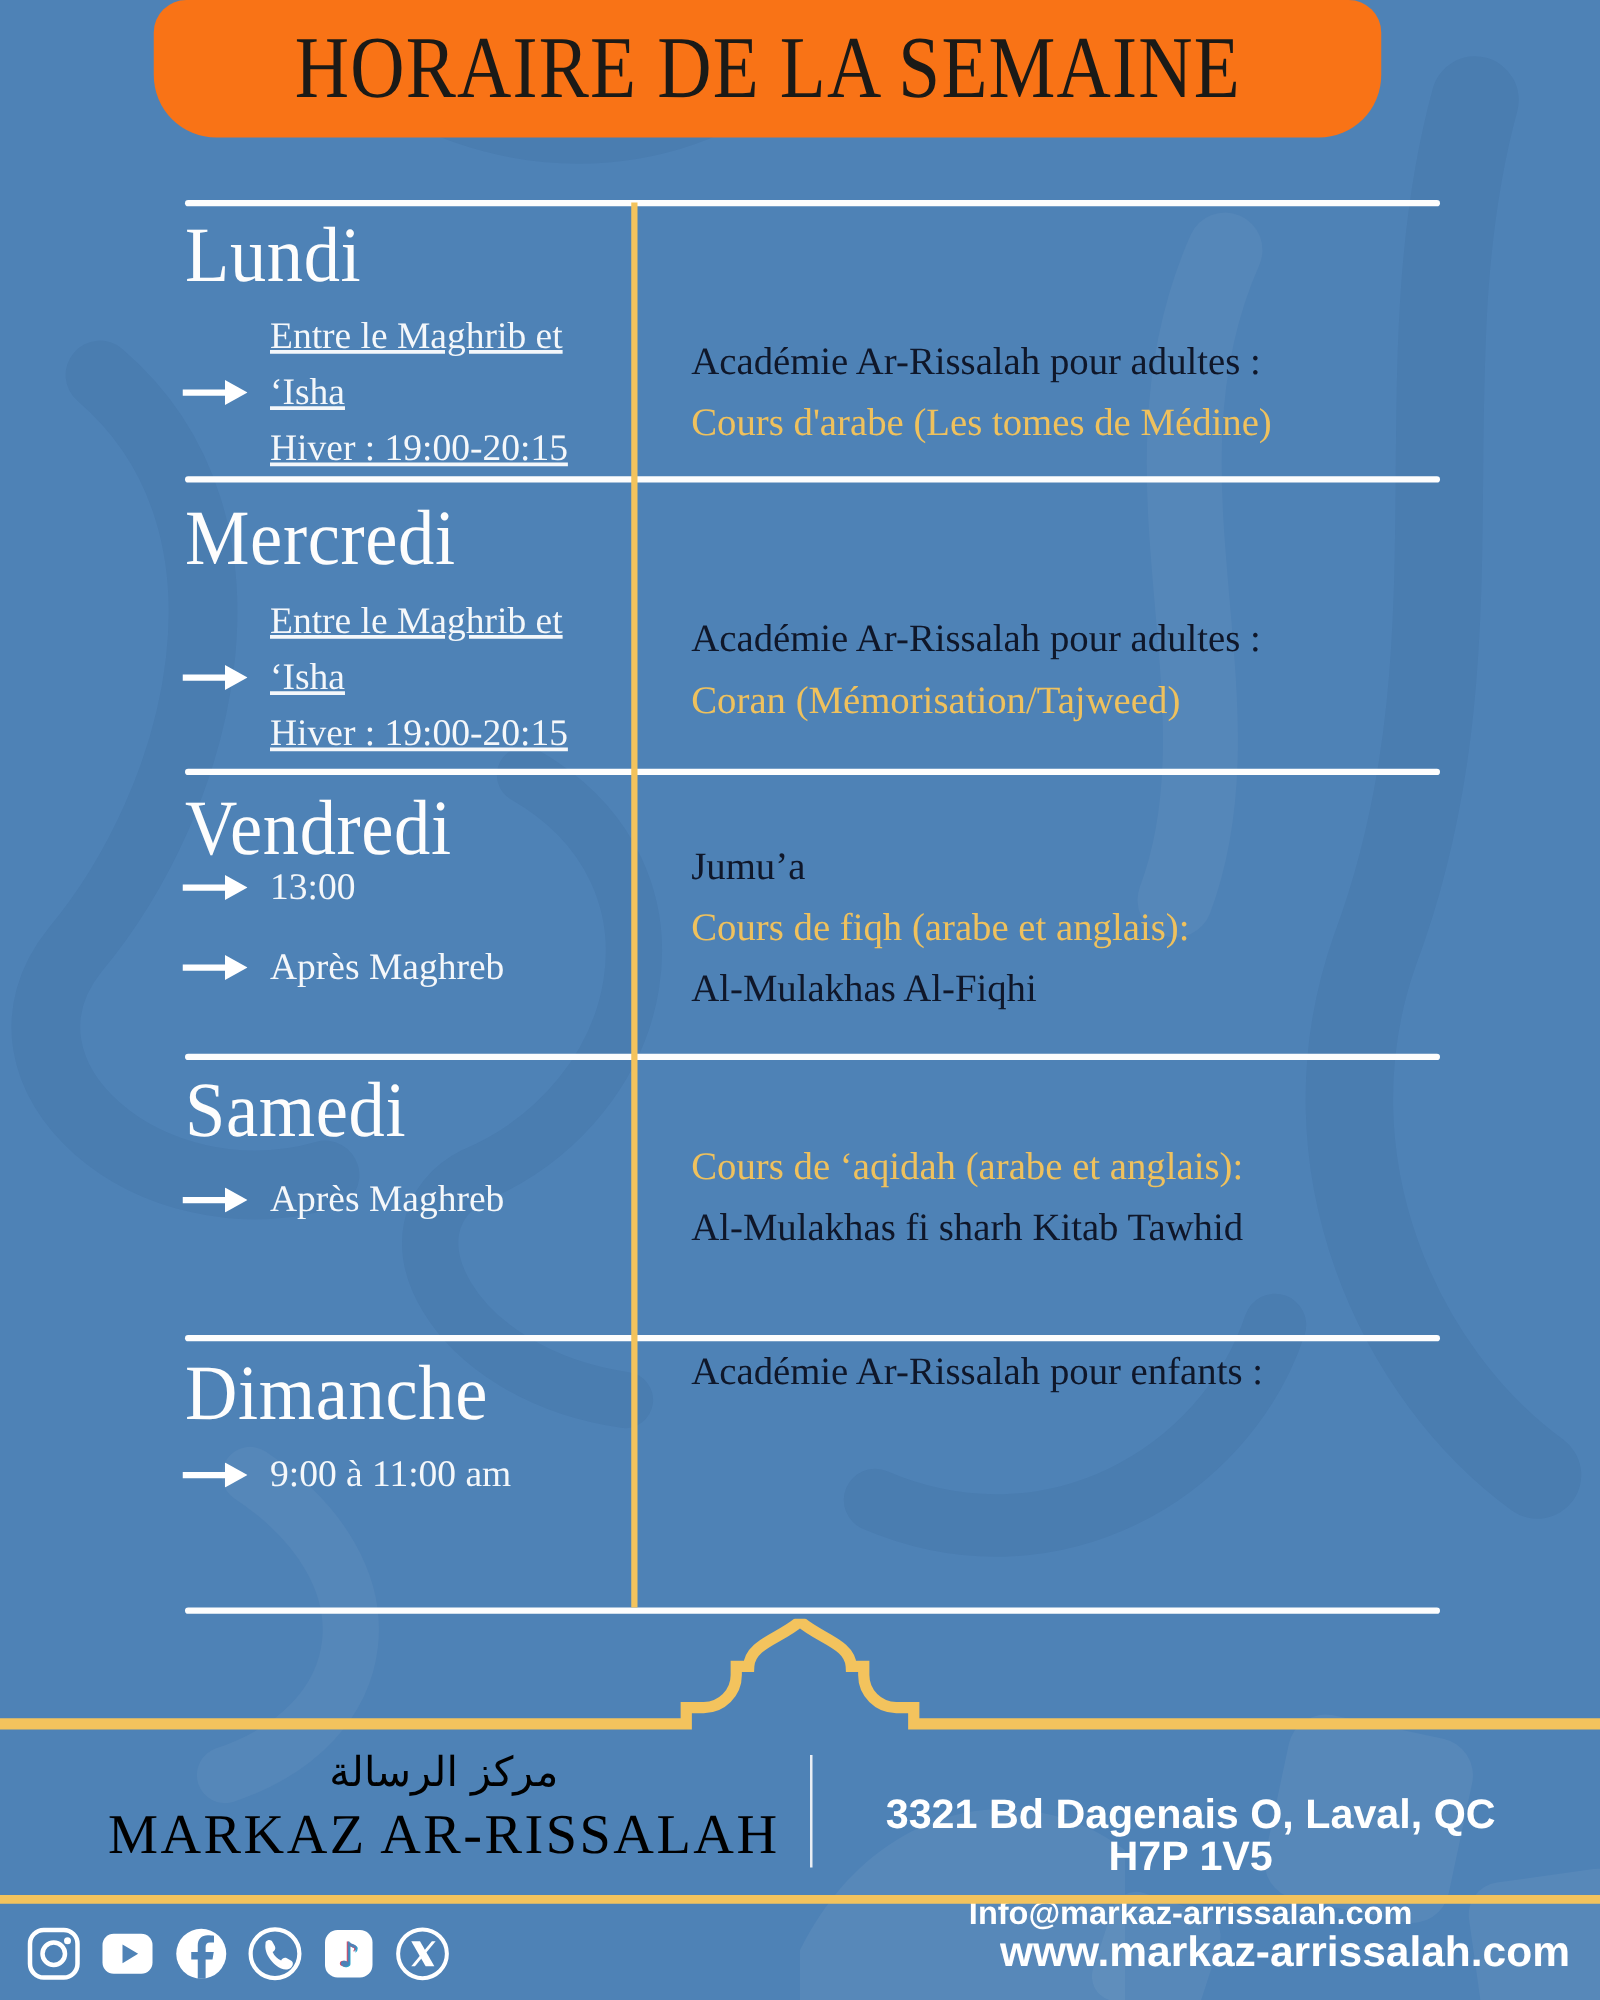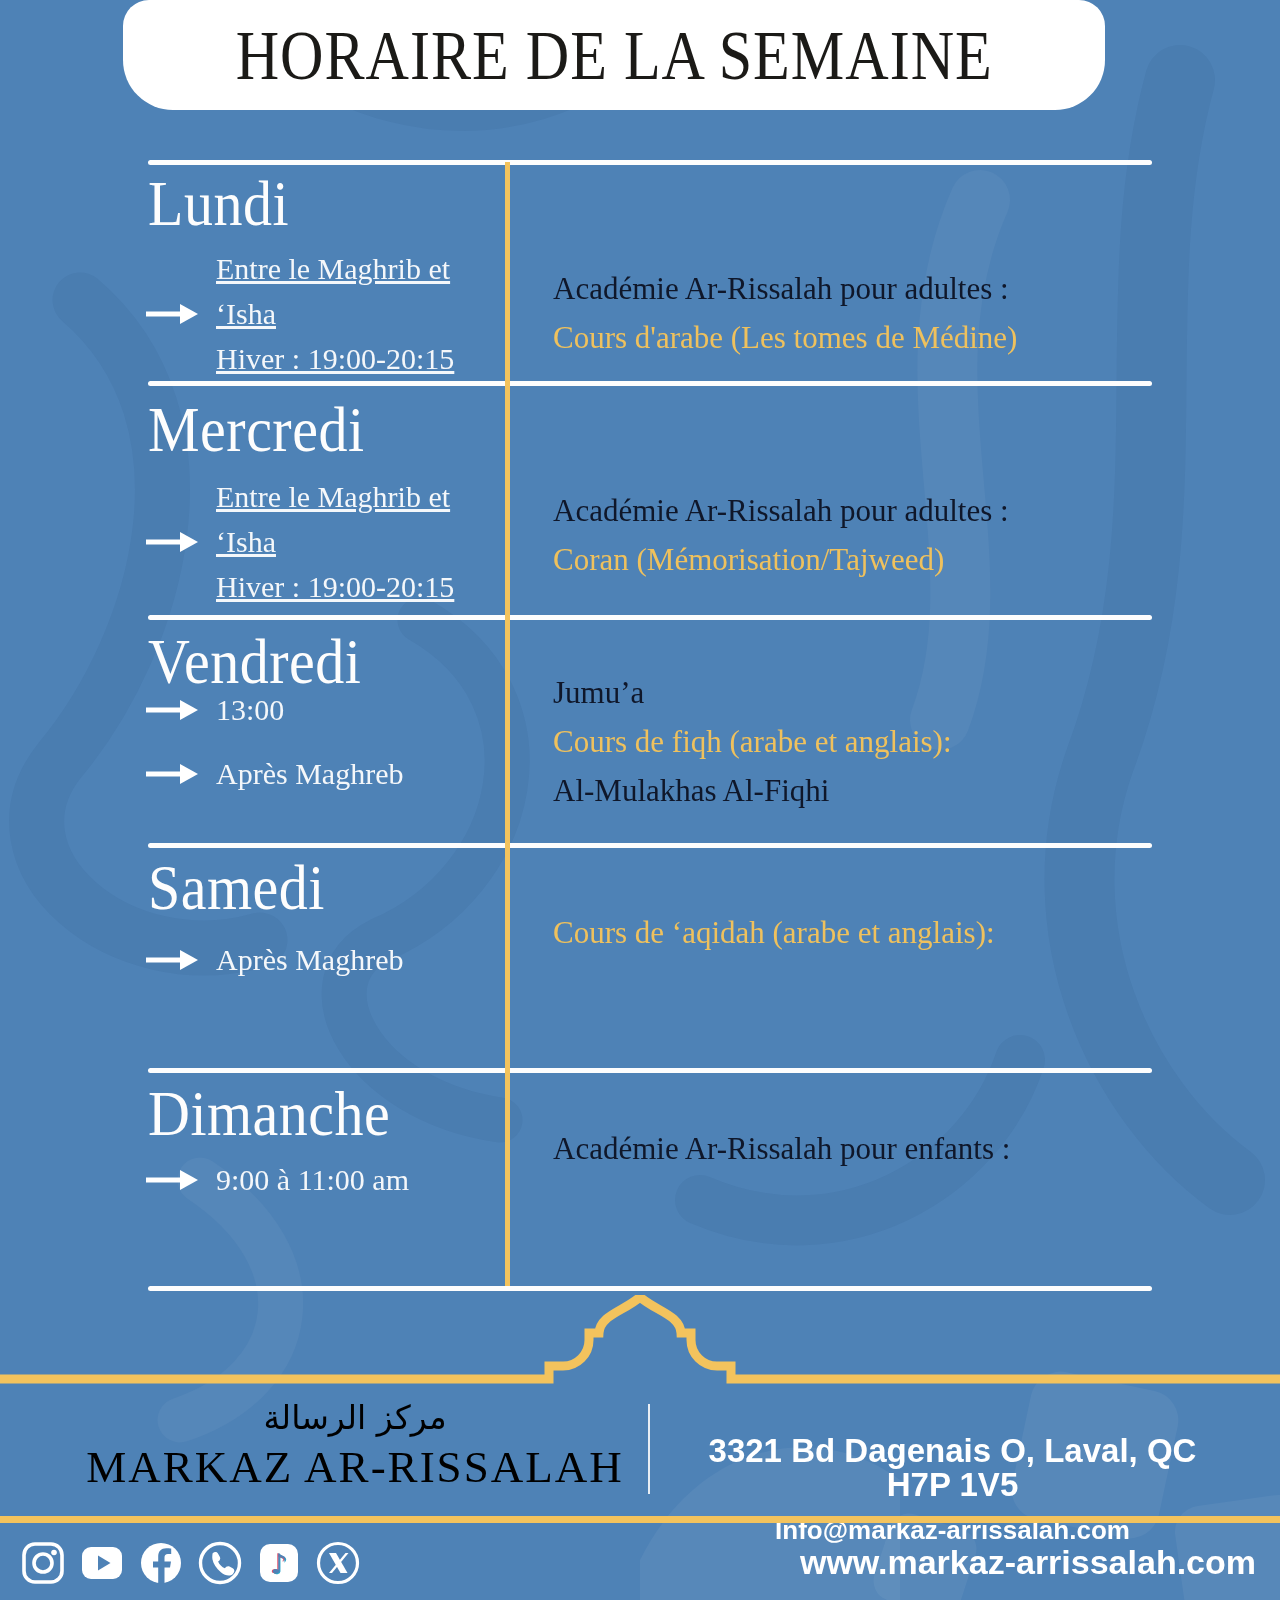--- a/index.html
+++ b/index.html
@@ -6,21 +6,21 @@
   body{
     width:1280px;height:1600px;position:relative;overflow:hidden;
     background:#4e82b6;
     font-family:"Liberation Serif", serif;
   }
   
   .watermark{position:absolute;inset:0;pointer-events:none;}
   
   .banner{
     position:absolute;left:123px;top:0;width:982px;height:110px;
-    background:#ffffff;border-radius:26px 26px 50px 50px;
+    background:#f97316;border-radius:26px 26px 50px 50px;
     display:flex;align-items:center;justify-content:center;
   }
   .banner h1{
     margin:0;font-family:"Liberation Serif",serif;font-weight:500;
     font-size:62px;letter-spacing:1px;color:#1b1a17;
     transform:scale(0.97,1.14);transform-origin:center;white-space:nowrap;
   }
   
   .hline{position:absolute;left:148px;width:1004px;height:5px;background:#fdfdfd;border-radius:3px;}
   .vline{position:absolute;left:505px;top:162px;width:5px;height:1124px;background:#f3c35d;}
@@ -146,31 +146,32 @@
 <div class="day" style="top:856px">Samedi</div>
 <div class="time-item" style="top:942px">
   <svg class="arrow" width="52" height="20" viewBox="0 0 52 20">
       <path fill="#ffffff" d="M0 7.5h35v5H0z"></path>
       <path fill="#ffffff" d="M34 0 L52 10 L34 20 Z"></path>
     </svg>
   <div class="time-single">Après Maghreb</div>
 </div>
 <div class="details" style="top:908px">
   <div class="t-yellow">Cours de ‘aqidah (arabe et anglais):</div>
+  <div class="t-white">Al-Mulakhas fi sharh Kitab Tawhid</div>
 </div>
 
 <div class="day" style="top:1082px">Dimanche</div>
 <div class="time-item" style="top:1162px">
   <svg class="arrow" width="52" height="20" viewBox="0 0 52 20">
       <path fill="#ffffff" d="M0 7.5h35v5H0z"></path>
       <path fill="#ffffff" d="M34 0 L52 10 L34 20 Z"></path>
     </svg>
   <div class="time-single">9:00 à 11:00 am</div>
 </div>
-<div class="details" style="top:1124px">
+<div class="details" style="top:1072px">
   <div class="t-white">Académie Ar-Rissalah pour enfants :</div>
 </div>
 
 <svg class="dome" width="1280" height="95" viewBox="0 0 1280 95">
   <path d="M-10 84 L549 84 L549 71 L563 71 A26 26 0 0 0 589 45 L589 38 L599 38 C600 20 624 16 640 2 C656 16 680 20 681 38 L691 38 L691 45 A26 26 0 0 0 717 71 L731 71 L731 84 L1290 84" fill="none" stroke="#f3c35d" stroke-width="9"></path>
 </svg>
 
 <div class="footer-left">
   <div class="footer-arabic">مركز الرسالة</div>
   <div class="footer-org">MARKAZ AR-RISSALAH</div>

